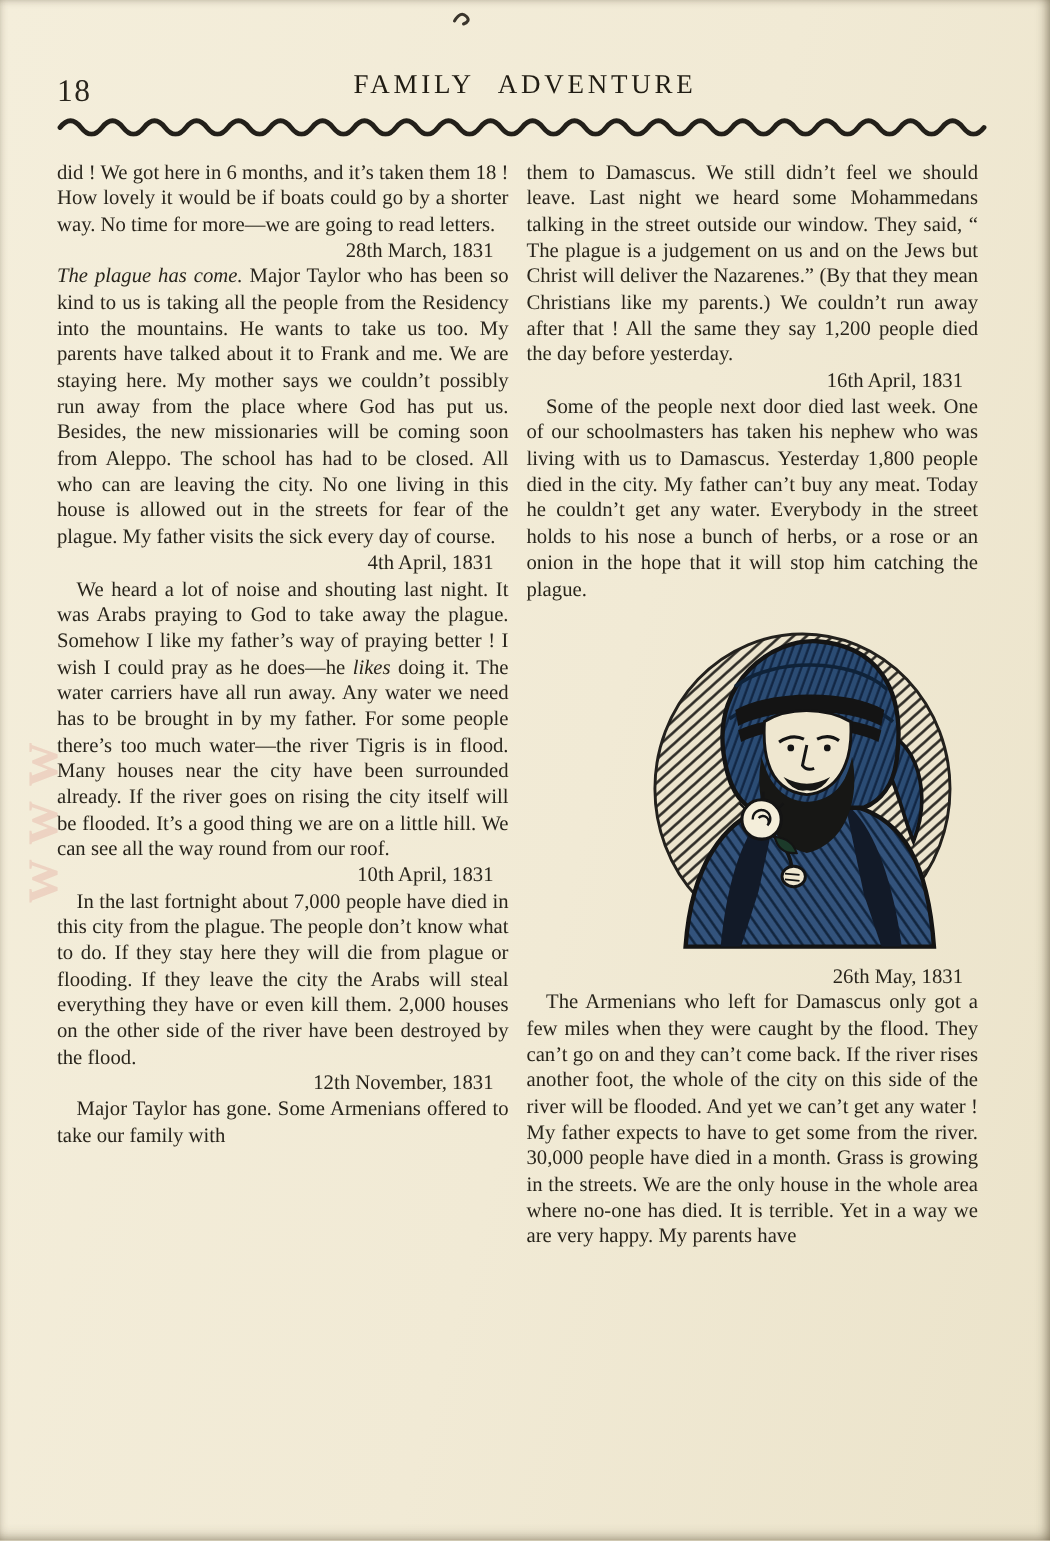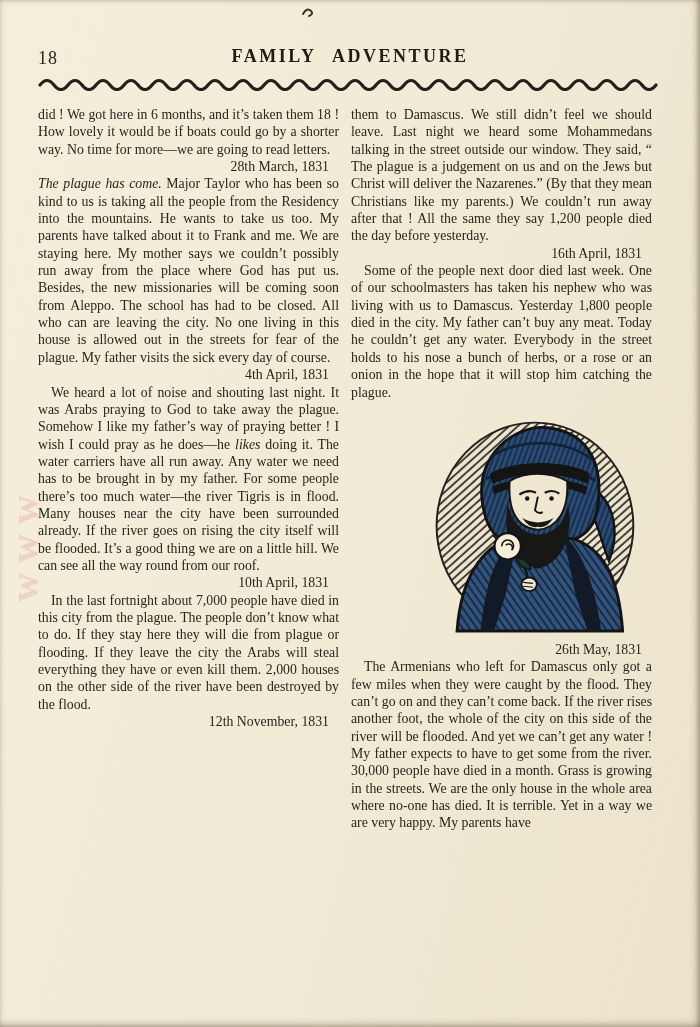--- a/index.html
+++ b/index.html
@@ -7,22 +7,22 @@
     width:700px;height:1027px;overflow:hidden;position:relative;
     font-family:"Liberation Serif", serif;color:#29251c;
     background:#f1ead6;
   }
   .page{
     position:absolute;inset:0;
     background:linear-gradient(105deg,#f4eedb 0%,#f1ead5 55%,#ebe3ca 100%);
     box-shadow:inset -5px 0 7px -3px rgba(70,58,34,.5), inset 0 -6px 9px -5px rgba(70,58,34,.45), inset 2px 2px 6px -3px rgba(70,58,34,.25);
   }
   .header{position:absolute;top:46px;left:38px;right:38px;height:26px;}
-  .pagenum{position:absolute;left:0;top:2px;font-size:18px;letter-spacing:1px;}
-  .title{position:absolute;left:0;right:0;top:0;text-align:center;font-weight:bold;font-size:18px;letter-spacing:2.5px;word-spacing:10px;color:#201c13;}
+  .pagenum{position:absolute;left:0;top:2px;font-size:21px;letter-spacing:1px;}
+  .title{position:absolute;left:0;right:0;top:0;text-align:center;font-weight:normal;font-size:18px;letter-spacing:2.5px;word-spacing:10px;color:#201c13;}
   .wave{position:absolute;top:75px;left:38px;}
   .ink-mark{position:absolute;top:5px;left:300px;}
   .columns{position:absolute;top:106px;left:38px;display:flex;gap:12px;text-align:justify;}
   .col{width:301px;}
   p.body{margin:0;font-size:13.8px;line-height:17.35px;}
   p.indent{text-indent:13px;}
   p.date{margin:0;text-align:right;font-size:13.8px;line-height:17.35px;padding-right:10px;}
   .em{font-style:italic;font-family:Liberation Serif, serif;}
   .illustration{margin:8px 2px 4px auto;text-align:center;width:232px;}
   .wm{position:absolute;color:rgba(198,38,38,.13);font-weight:bold;font-size:40px;letter-spacing:10px;pointer-events:none;}
@@ -54,20 +54,21 @@
 
     <div class="col">
       <p class="body">did !  We got here in 6 months, and it’s taken them 18 !  How lovely it would be if boats could go by a shorter way.  No time for more—we are going to read letters.</p>
       <p class="date">28th March, 1831</p>
       <p class="body"><span class="em">The plague has come.</span><span>  Major Taylor who has been so kind to us is taking all the people from the Residency into the mountains.  He wants to take us too.  My parents have talked about it to Frank and me.  We are staying here.  My mother says we couldn’t possibly run away from the place where God has put us.  Besides, the new missionaries will be coming soon from Aleppo.  The school has had to be closed.  All who can are leaving the city.  No one living in this house is allowed out in the streets for fear of the plague.  My father visits the sick every day of course.</span></p>
       <p class="date">4th April, 1831</p>
       <p class="body indent"><span>We heard a lot of noise and shouting last night.  It was Arabs praying to God to take away the plague.  Somehow I like my father’s way of praying better !  I wish I could pray as he does—he </span><span class="em">likes</span><span> doing it.  The water carriers have all run away.  Any water we need has to be brought in by my father.  For some people there’s too much water—the river Tigris is in flood.  Many houses near the city have been surrounded already.  If the river goes on rising the city itself will be flooded.  It’s a good thing we are on a little hill.  We can see all the way round from our roof.</span></p>
       <p class="date">10th April, 1831</p>
       <p class="body indent">In the last fortnight about 7,000 people have died in this city from the plague.  The people don’t know what to do.  If they stay here they will die from plague or flooding.  If they leave the city the Arabs will steal everything they have or even kill them.  2,000 houses on the other side of the river have been destroyed by the flood.</p>
       <p class="date">12th November, 1831</p>
+      <p class="body indent">Major Taylor has gone.  Some Armenians offered to take our family with</p>
     </div>
 
     <div class="col">
       <p class="body">them to Damascus.  We still didn’t feel we should leave.  Last night we heard some Mohammedans talking in the street outside our window.  They said, “ The plague is a judgement on us and on the Jews but Christ will deliver the Nazarenes.”  (By that they mean Christians like my parents.)  We couldn’t run away after that !  All the same they say 1,200 people died the day before yesterday.</p>
       <p class="date">16th April, 1831</p>
       <p class="body indent">Some of the people next door died last week.  One of our schoolmasters has taken his nephew who was living with us to Damascus.  Yesterday 1,800 people died in the city.  My father can’t buy any meat.  Today he couldn’t get any water.  Everybody in the street holds to his nose a bunch of herbs, or a rose or an onion in the hope that it will stop him catching the plague.</p>
 
       <div class="illustration">
         <svg width="224" height="224" viewBox="0 0 230 230">
           <defs>

